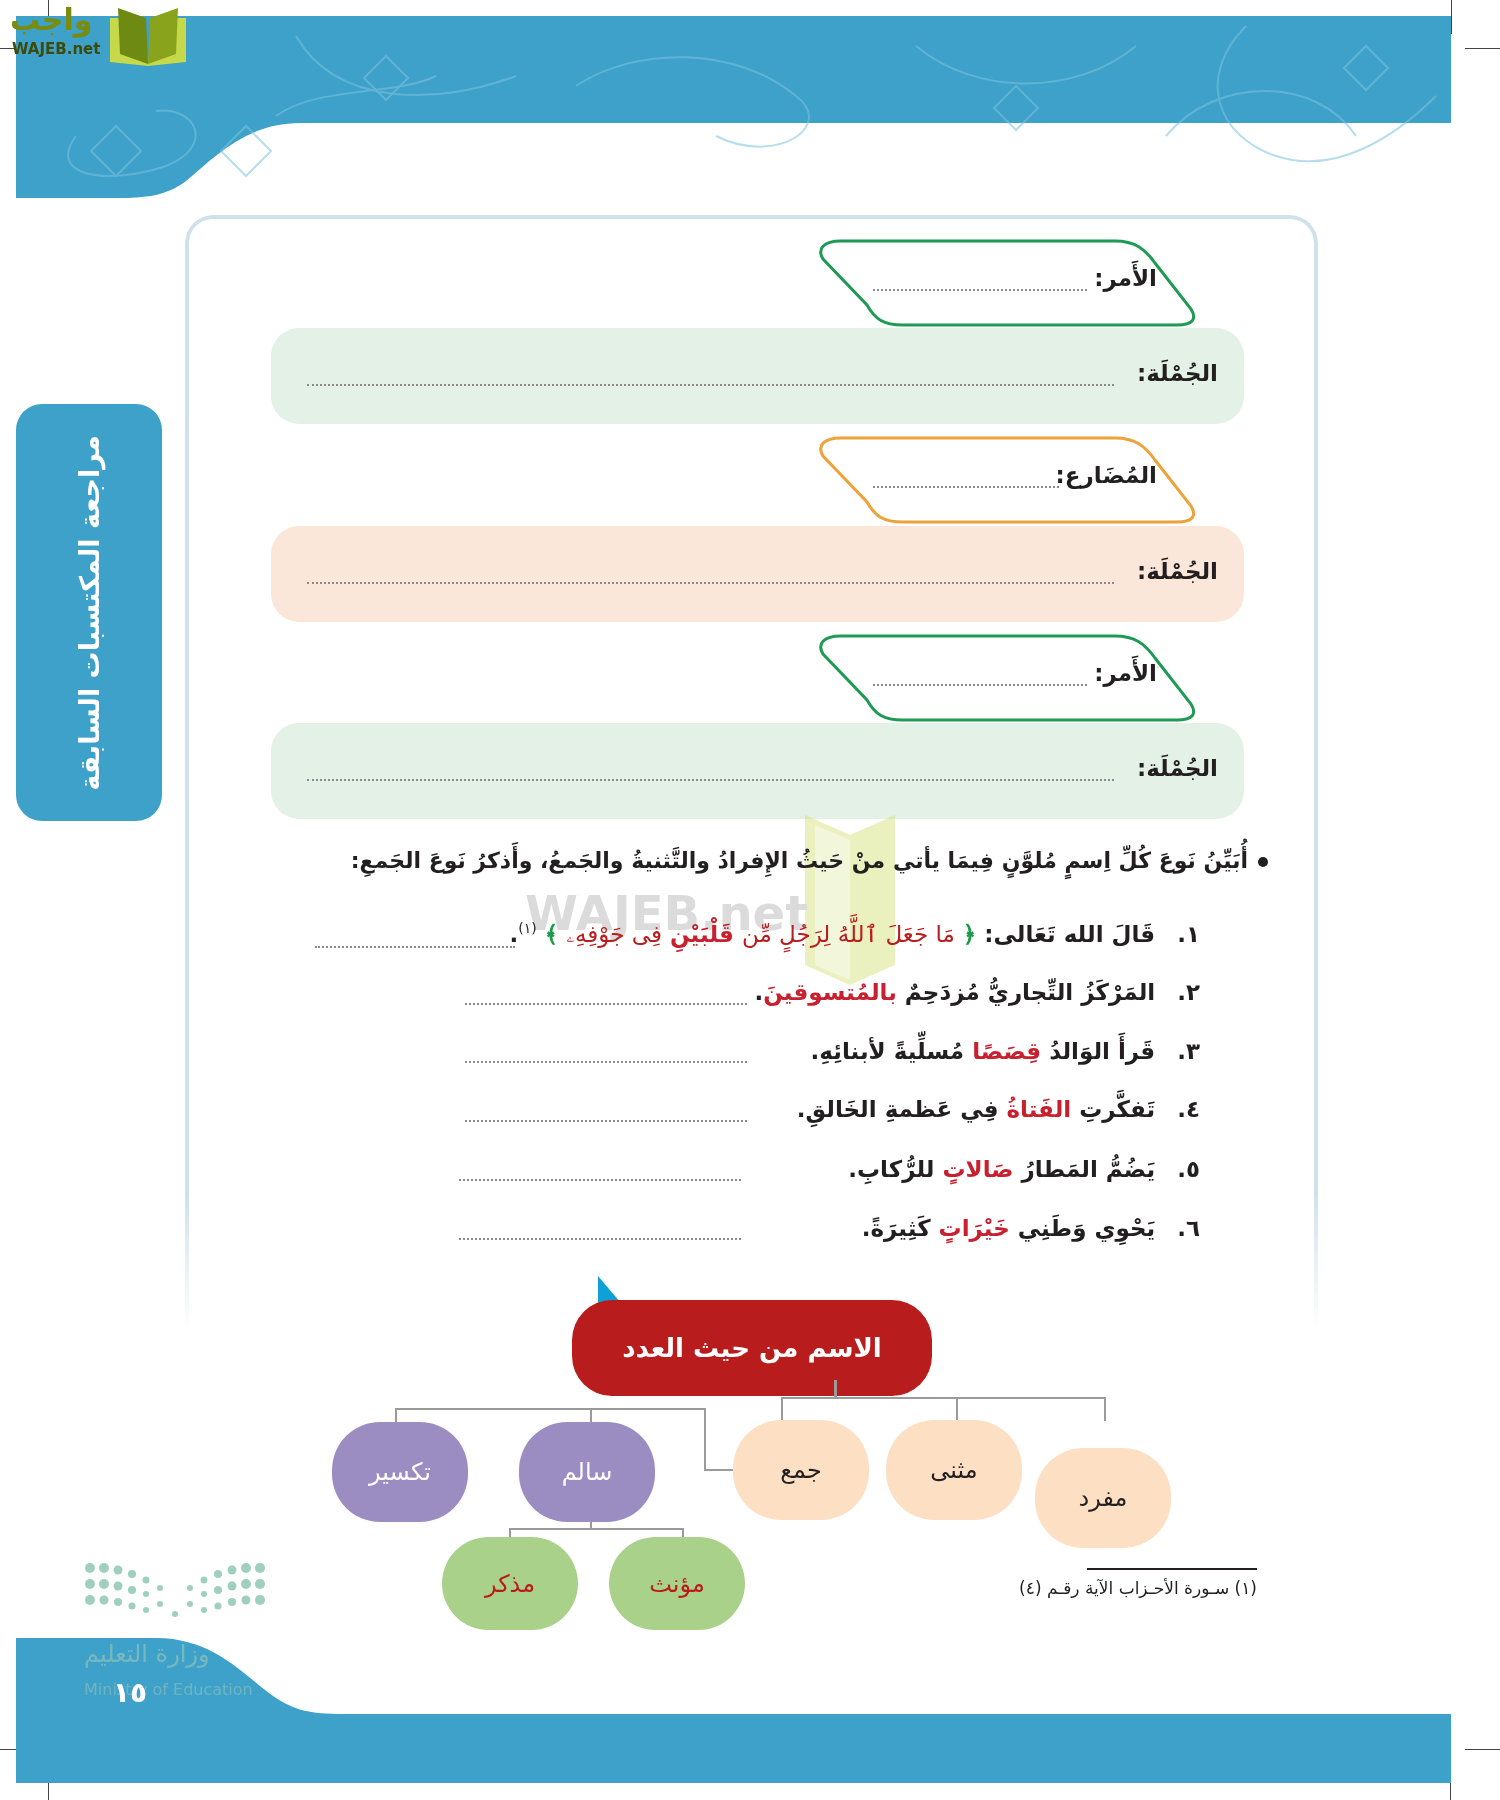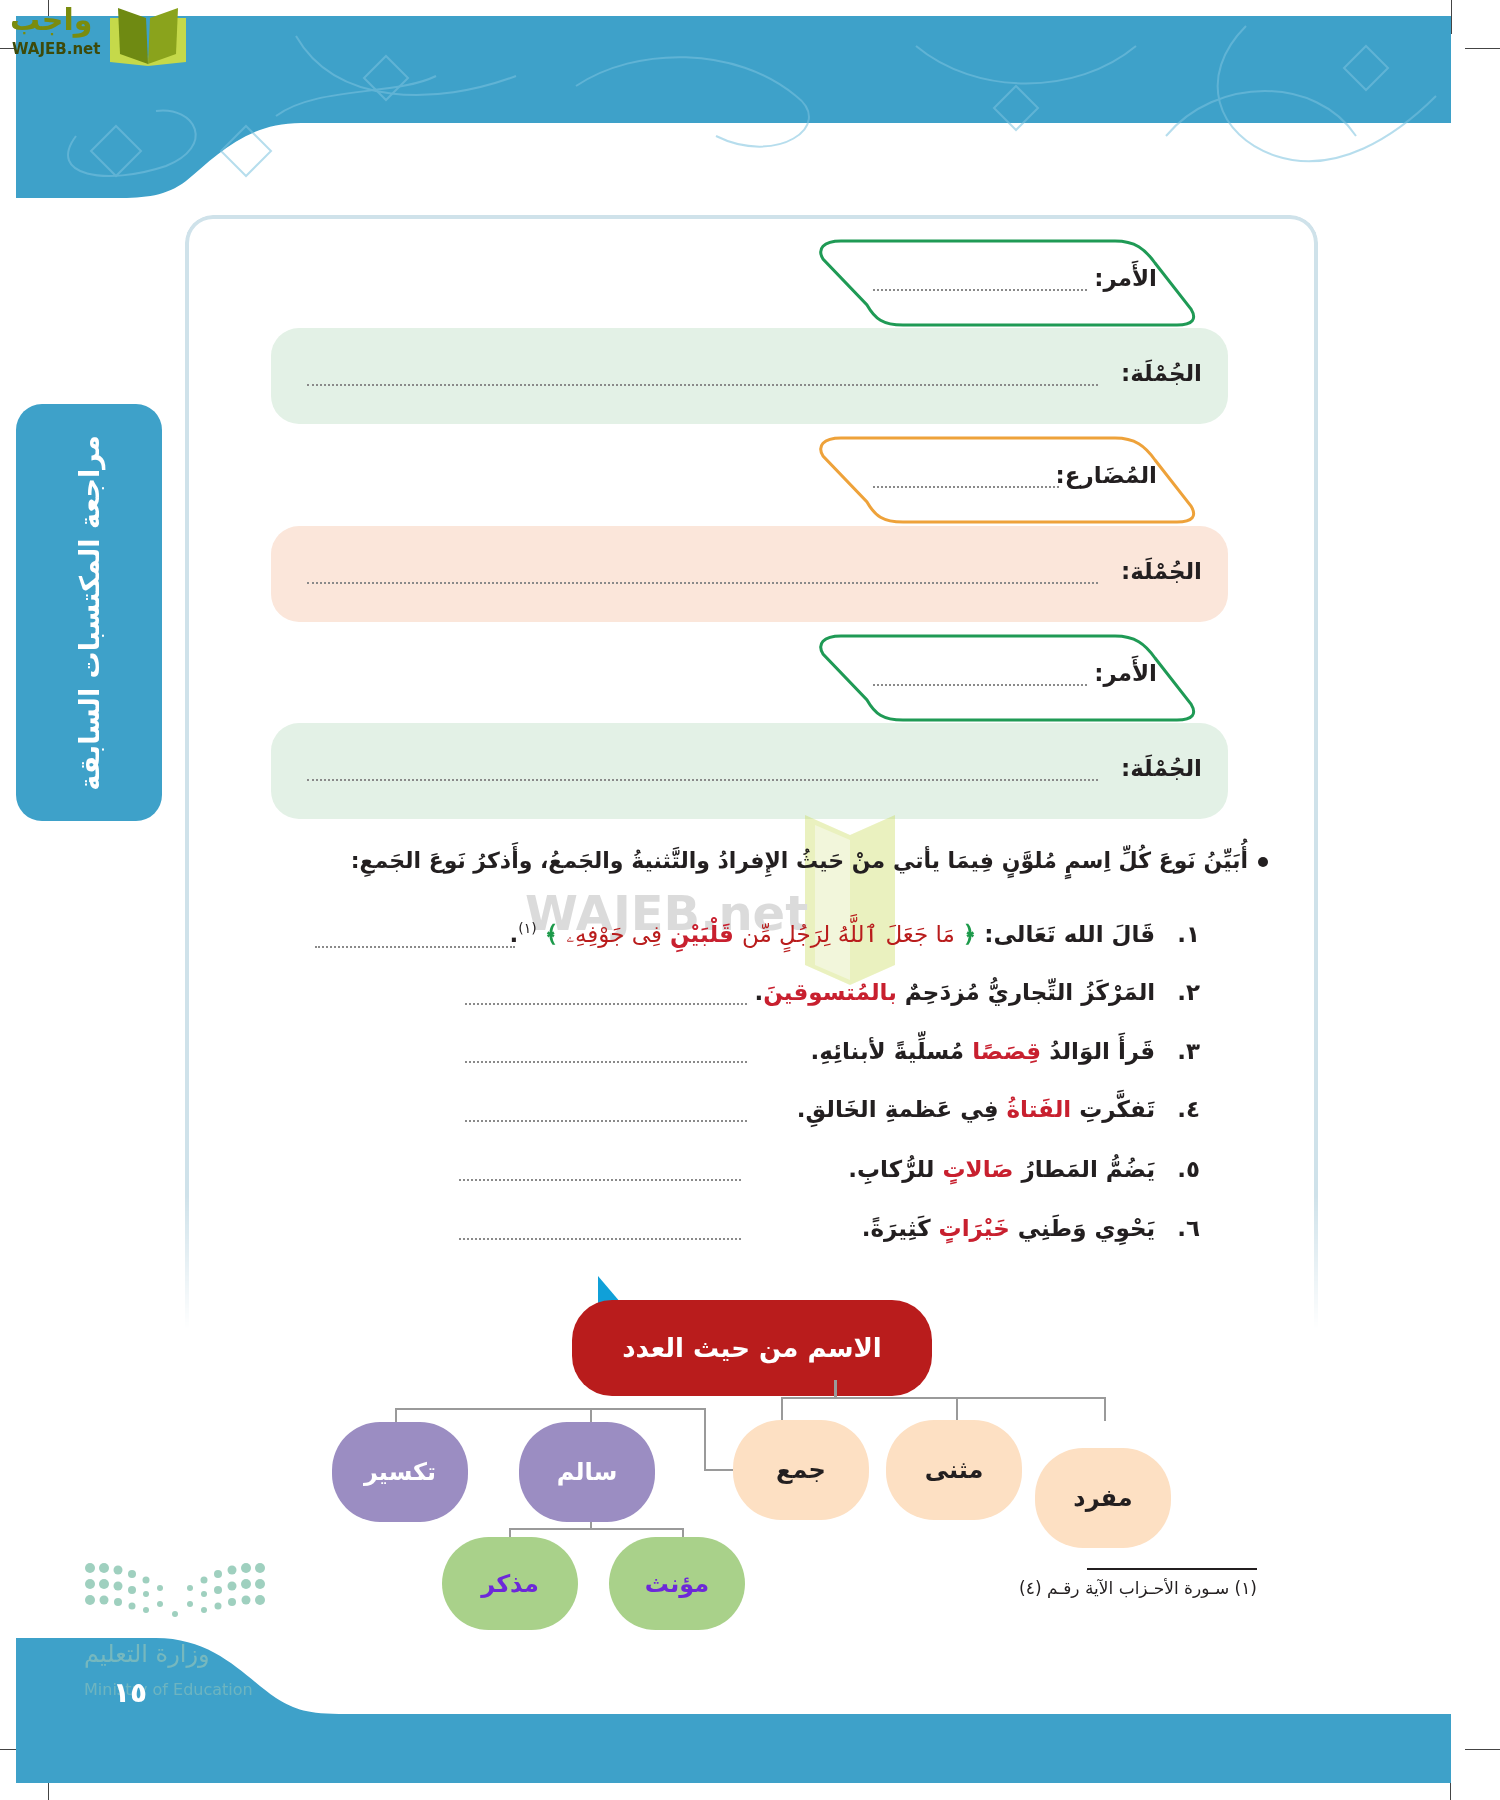--- a/index.html
+++ b/index.html
@@ -14,42 +14,42 @@
   .side-tab-text { position:absolute; left:50%; top:50%; transform:translate(-50%,-50%) rotate(-90deg);
                    white-space:nowrap; color:#fff; font-size:27px; font-weight:bold; direction:rtl; }
   .frame { left:185px; top:215px; width:1125px; height:1110px; border:4px solid #cfe2ea; border-bottom:none;
            border-radius:28px 28px 0 0;
            -webkit-mask-image:linear-gradient(to bottom, #000 88%, transparent 100%);
            mask-image:linear-gradient(to bottom, #000 88%, transparent 100%); }
   .para-box { width:382px; height:88px; }
   .para-box svg { position:absolute; left:0; top:0; }
   .para-label { position:absolute; right:42px; top:26px; font-size:23px; font-weight:bold; direction:rtl; }
   .para-dots { position:absolute; right:112px; left:56px; top:50px; border-bottom:2px dotted #8a8a8a; }
-  .band { left:271px; width:957px; height:96px; border-radius:28px; }
+  .band { left:271px; width:957px; height:96px; border-radius:28px;padding-left:16px; }
   .band-green { background:#e3f1e6; }
   .band-orange { background:#fbe6da; }
   .band-label { position:absolute; right:26px; top:32px; font-size:23px; font-weight:bold; direction:rtl; }
   .band-dots { position:absolute; right:130px; left:36px; top:56px; border-bottom:2px dotted #8a8a8a; }
   .instruction { right:232px; top:848px; font-size:22px; font-weight:bold; direction:rtl; white-space:nowrap; }
   .bullet { display:inline-block; width:10px; height:10px; background:#231f20; border-radius:50%; margin-left:10px; vertical-align:middle; }
   .item { right:300px; font-size:23px; font-weight:bold; direction:rtl; white-space:nowrap; }
   .item .num { margin-left:14px; }
   .red { color:#c8202f;margin-top:48px; }
   .quran { color:#b91c1c; font-weight:normal; }
   .orn { color:#1c9a4a; }
   .sup { font-size:14px; vertical-align:super; font-weight:normal; }
   .item-dots { border-bottom:2px dotted #8a8a8a; height:0; }
   .watermark { left:505px; top:815px; width:450px; height:170px; opacity:0.35; pointer-events:none; }
   .title-bubble { left:572px; top:1300px; width:360px; height:96px; background:#b91c1c; border-radius:40px;
                   color:#fff; font-size:26px; font-weight:bold; display:flex; align-items:center; justify-content:center; direction:rtl;text-align:center; }
   .bubble-tail { left:598px; top:1276px; width:0; height:0; border-right:34px solid transparent; border-bottom:40px solid #10a0d8; }
-  .node { border-radius:48px; display:flex; align-items:center; justify-content:center; font-size:24px; font-weight:bold; direction:rtl; }
+  .node { border-radius:48px; display:flex; align-items:center; justify-content:center; font-size:24px; font-weight:normal; direction:rtl; }
   .node-peach { background:#fde0c3; color:#231f20; }
   .node-purple { background:#9b8dc2; color:#fff; }
-  .node-green { background:#a9d18a; color:#6d28d9; }
+  .node-green { background:#a9d18a; color:#b91c1c; }
   .tree-line { background:#9a9a9a; }
   .footnote-rule { left:1087px; top:1568px; width:170px; height:2px; background:#231f20; }
   .footnote { right:243px; top:1578px; font-size:17px; direction:rtl; white-space:nowrap; }
   .footer-bg { left:16px; top:1638px; width:1435px; height:145px; }
   .page-num { left:113px; top:1676px; font-size:28px; font-weight:bold; color:#fff; }
   .moe-logo { left:84px; top:1562px; width:182px; height:100px; }
   .moe-text { left:84px; top:1640px; color:#9cc8b8; opacity:0.6; font-size:24px; direction:rtl; }
   .moe-en { left:84px; top:1680px; color:#9cc8b8; opacity:0.5; font-size:16px; }
   .crop { background:#444; }
 </style>

